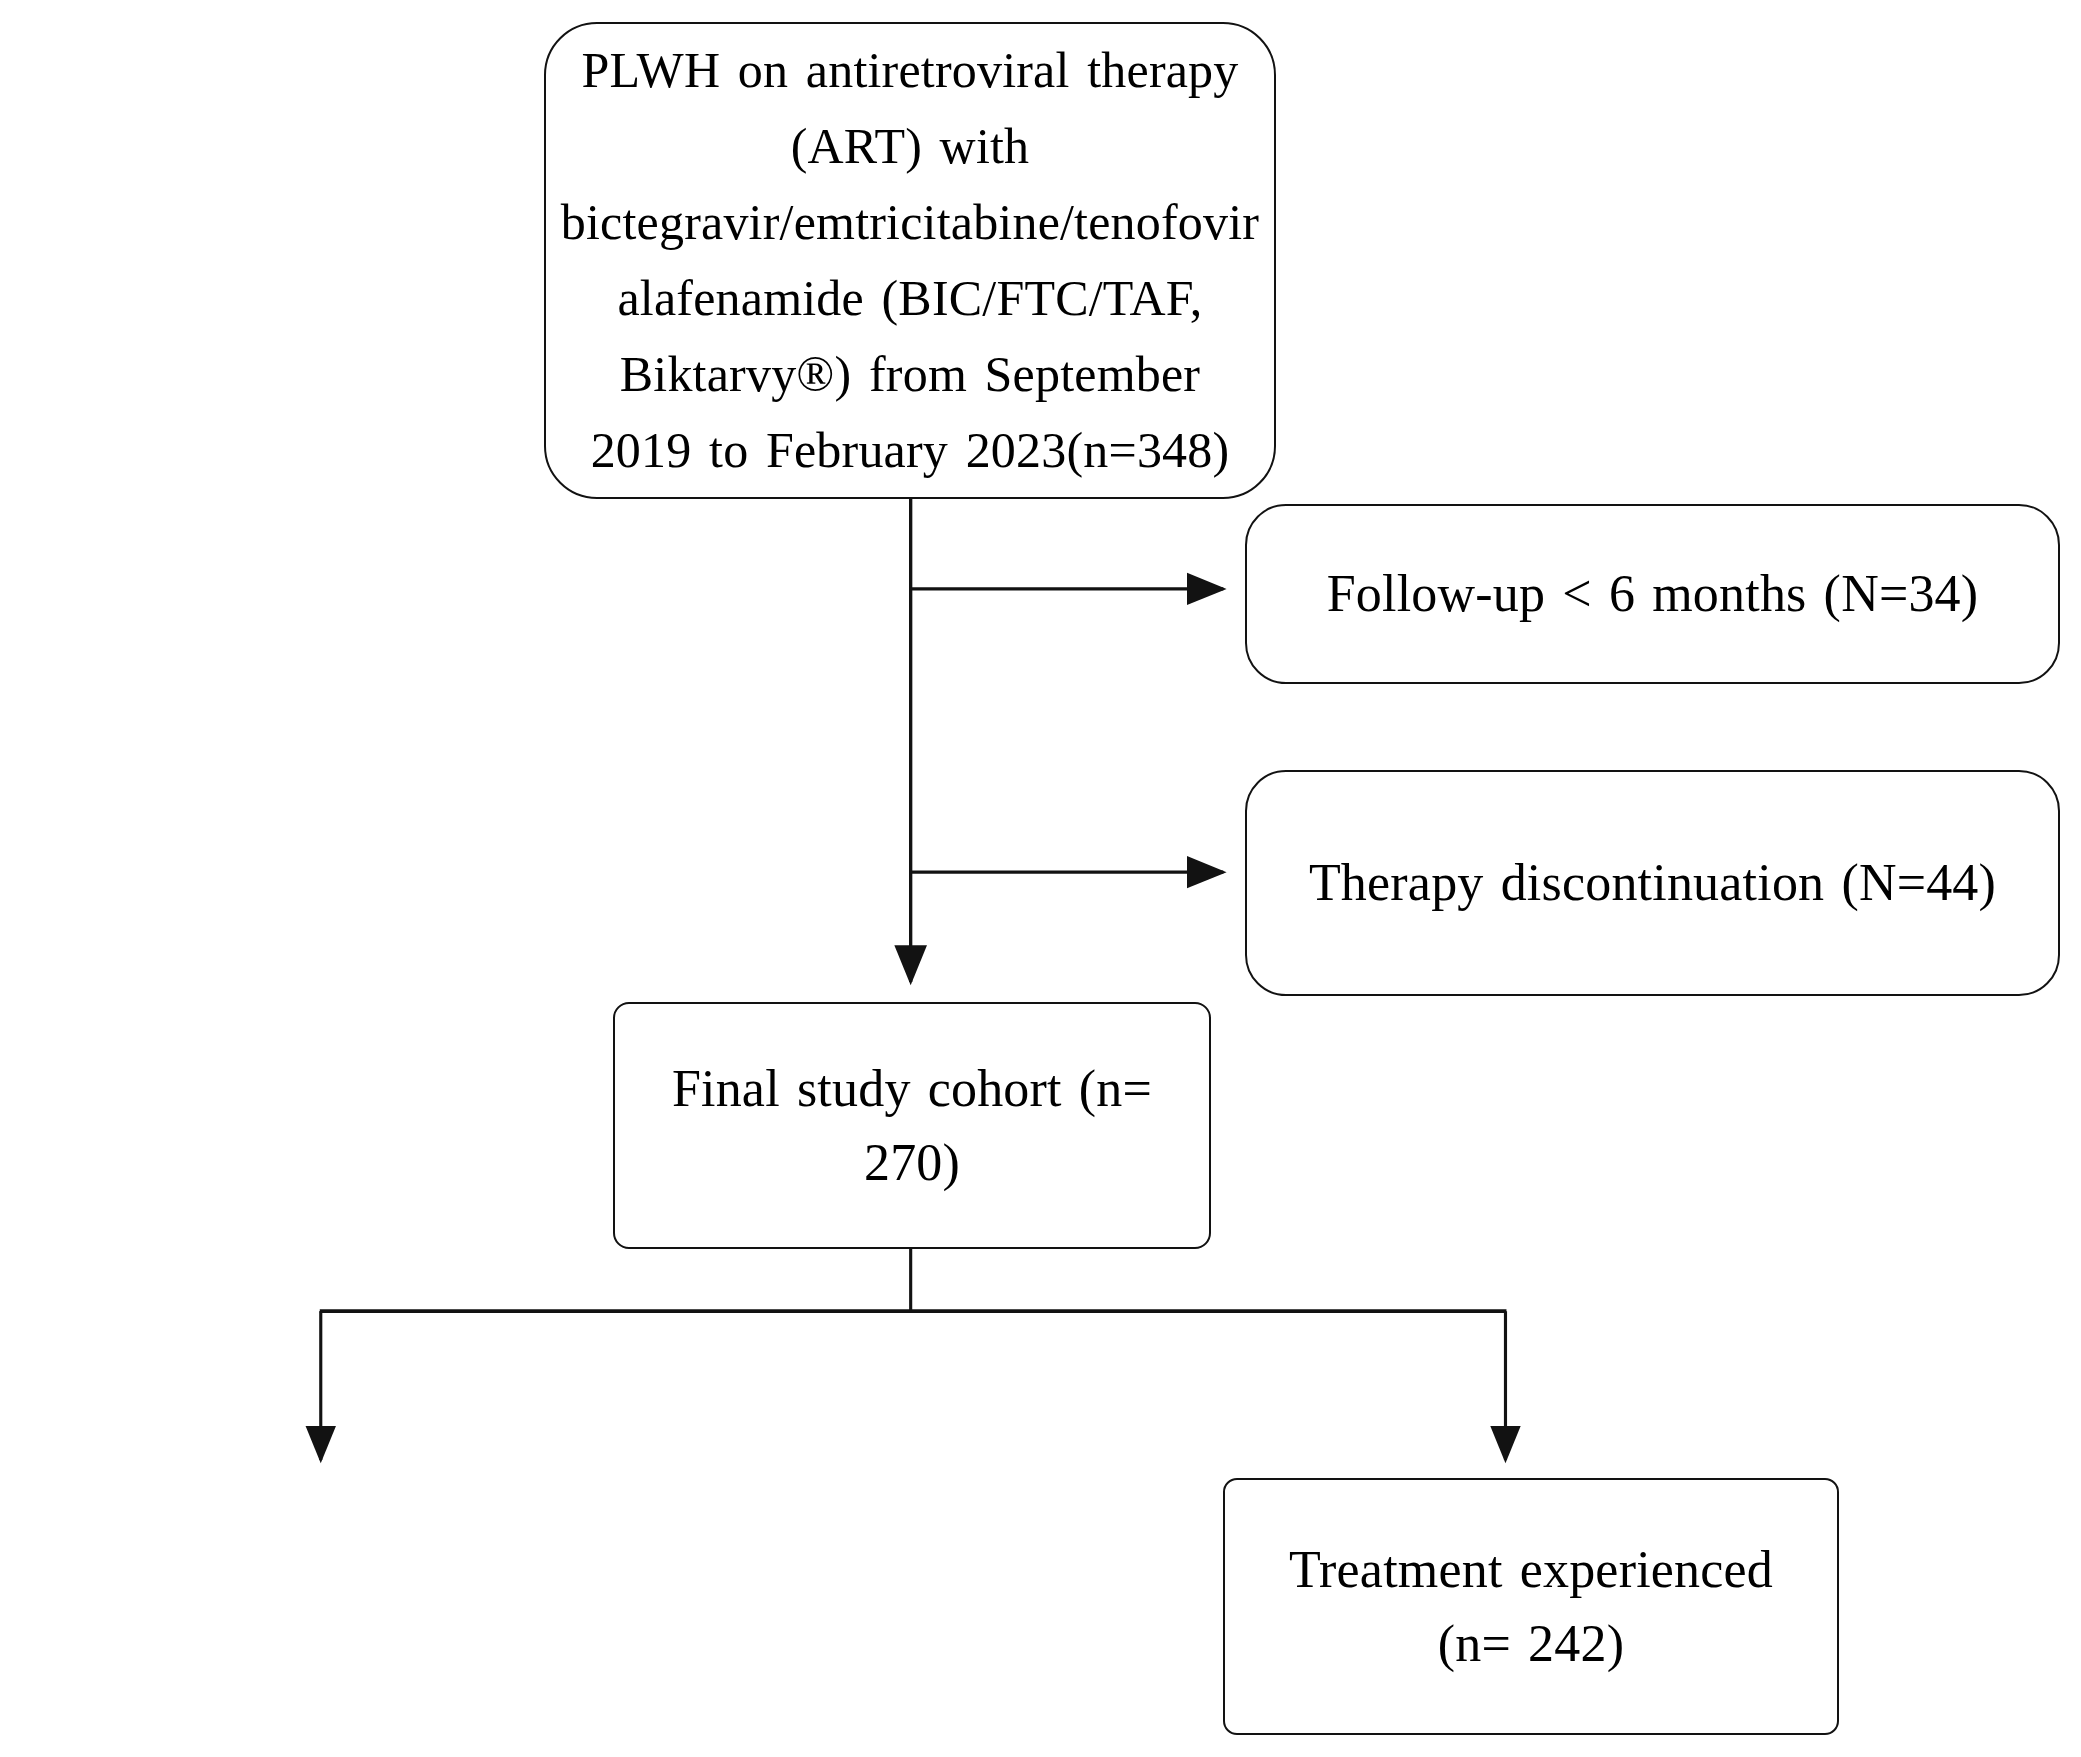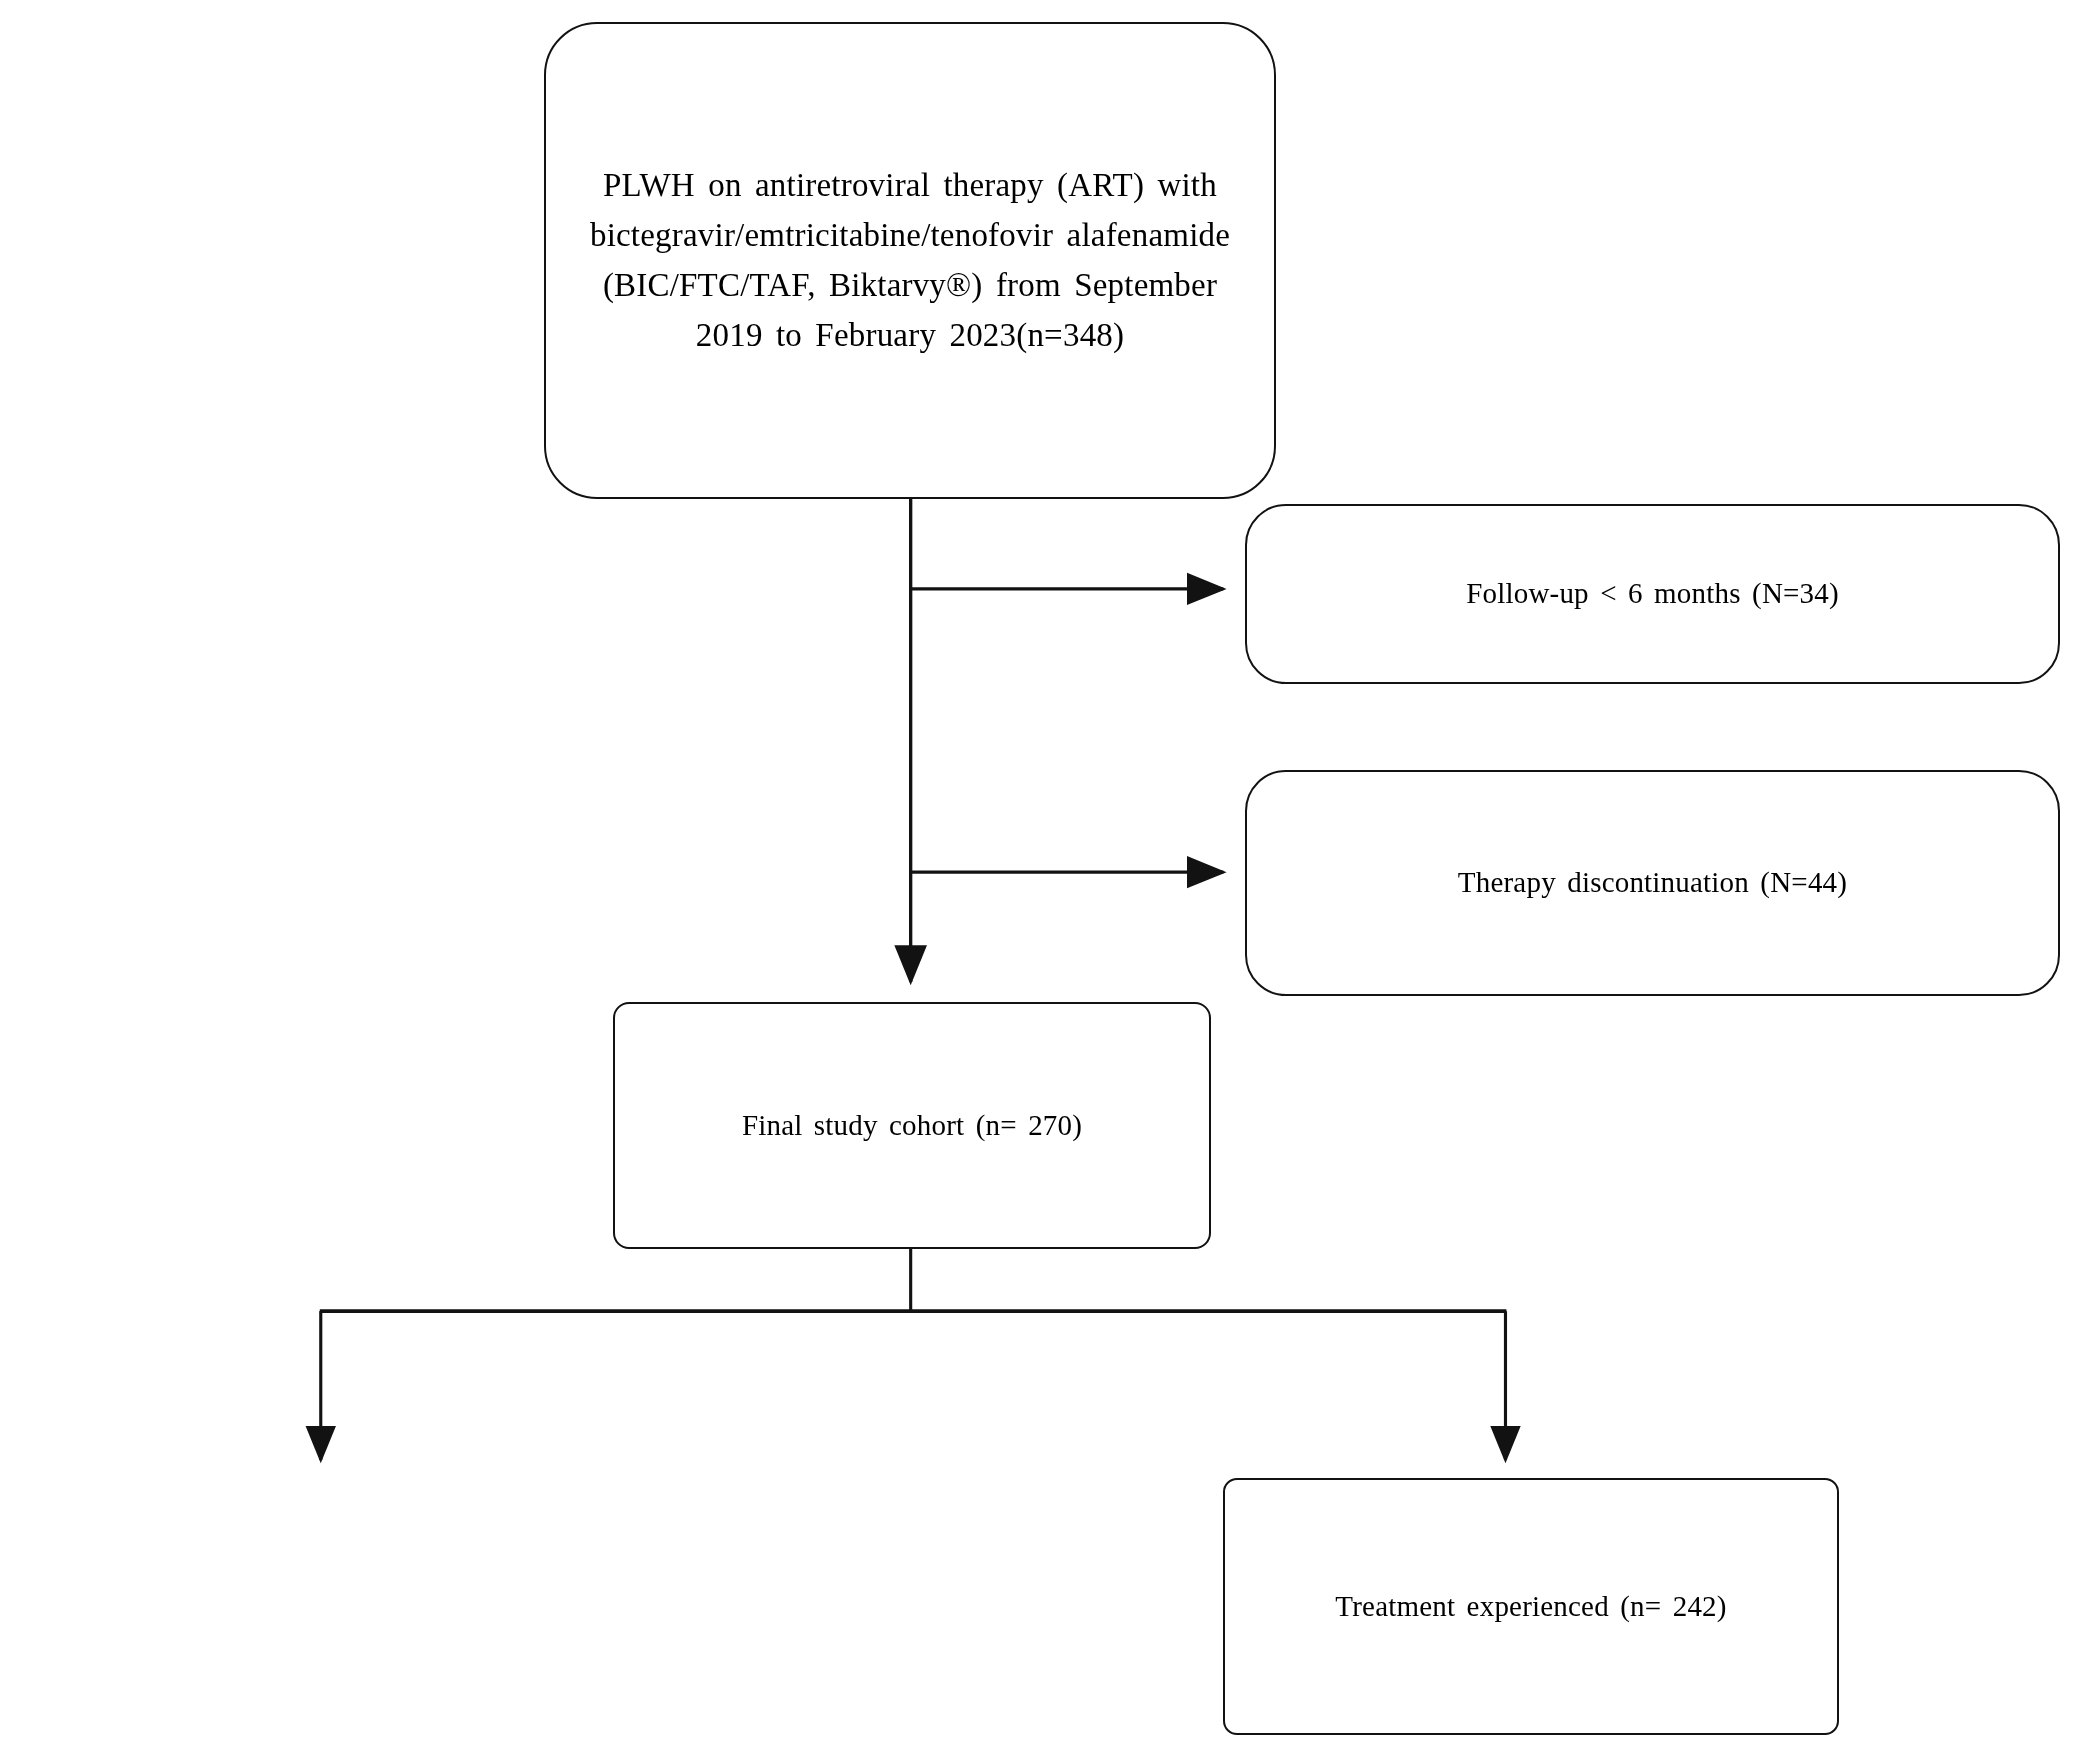--- a/index.html
+++ b/index.html
@@ -31,30 +31,30 @@
     border-radius: 41px;
     background: #ffffff;
     display: flex;
     align-items: center;
     justify-content: center;
     text-align: center;
   }
   .node-text {
     display: block;
     color: #000000;
-    font-size: 29px;
+    font-size: 52px;
     line-height: 1.42;
     letter-spacing: 0.2px;
     word-spacing: 3.9px;
     padding: 0 25.5px;
     white-space: pre-line;
   }
   
   #node-source    { left: 544px;  top: 21.6px;   width: 732px;  height: 477px; border-radius: 53px; }
-  #node-source .node-text { font-size: 33px; line-height: 1.52; word-spacing: 4.9px; padding: 0 33px; }
+  #node-source .node-text { font-size: 50px; line-height: 1.52; word-spacing: 4.9px; padding: 0 33px; }
 
   #node-followup  { left: 1245px; top: 504px;  width: 815px;  height: 180px; }
   #node-discont   { left: 1245px; top: 770px;  width: 815px;  height: 226px; }
 
   #node-cohort    { left: 613px;  top: 1002px; width: 598px;  height: 247px; border-radius: 16px; }
 
   #node-naive     { left: 21.6px;   top: 1478px; width: 617px;  height: 257px; }
   #node-experienced { left: 1223px; top: 1478px; width: 616px; height: 257px; border-radius: 14px; }
   #node-experienced .node-text { padding: 0 59px; }
 </style>

